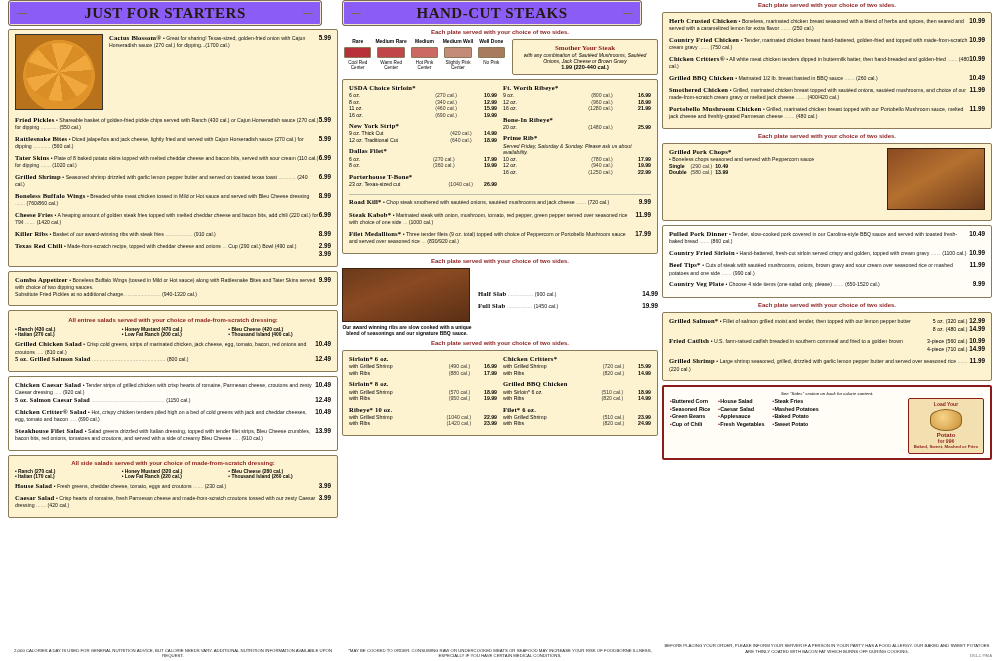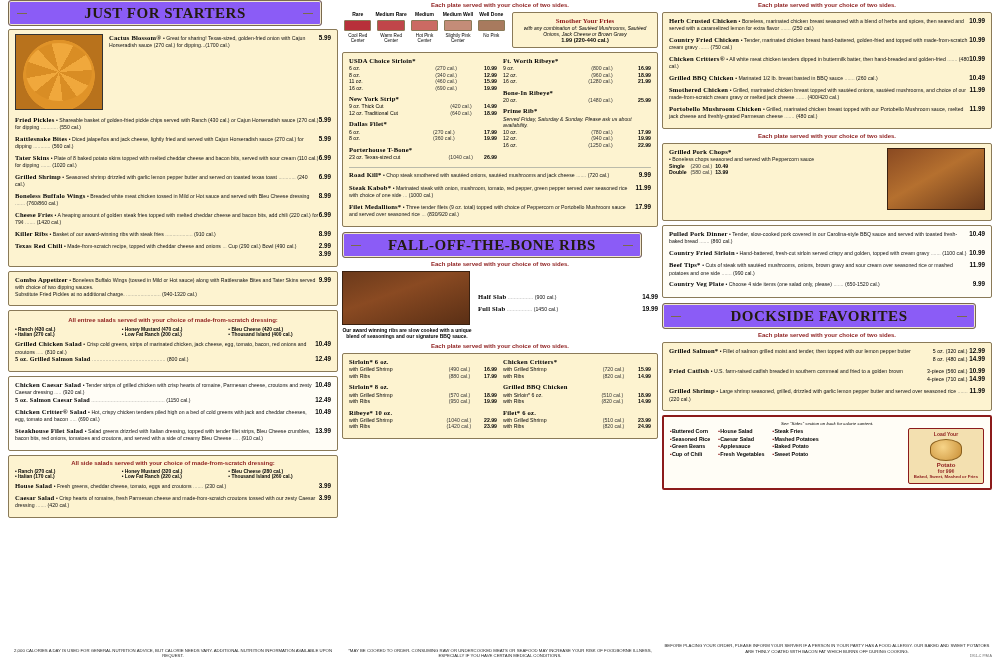--- a/index.html
+++ b/index.html
@@ -333,20 +333,23 @@
         <span class="desc"> • <span>Crisp hearts of romaine, fresh Parmesan cheese and made-from-scratch croutons tossed with our zesty Caesar dressing</span>
         <span class="dots"> ....... </span><span>(420 cal.)</span></span>
         <div class="clear"></div>
       </div>
     </div>
 
   </div>
 
   <div class="col col2">
 
+    <div class="banner">
+      <span class="t">Hand-Cut Steaks</span>
+    </div>
     <div class="sub">Each plate served with your choice of two sides.</div>
 
     <div style="display:flex;gap:5px;align-items:flex-start;margin-bottom:4px;">
       <div class="doneness" style="flex:1.25">
         <div class="dn">
           <b>Rare</b>
           <div class="sw" style="background:#b8303a"></div>
           <span>Cool Red Center</span>
         </div>
         <div class="dn">
@@ -364,21 +367,21 @@
           <div class="sw" style="background:#c48c78"></div>
           <span>Slightly Pink Center</span>
         </div>
         <div class="dn">
           <b>Well Done</b>
           <div class="sw" style="background:#a87a5e"></div>
           <span>No Pink</span>
         </div>
       </div>
       <div class="smother" style="flex:1">
-        <div class="h">Smother Your Fries</div>
+        <div class="h">Smother Your Steak</div>
         <div class="b">with any combination of: Sautéed Mushrooms, Sautéed Onions, Jack Cheese or Brown Gravy</div>
         <div style="font-weight:bold;font-size:5.6px">1.99 (220-440 cal.)</div>
       </div>
     </div>
 
     <div class="panel yellow">
       <div class="two">
         <div>
           <div class="item">
             <div class="nm">USDA Choice Sirloin*</div>
@@ -534,23 +537,20 @@
       </div>
       <div class="item">
         <span class="price">17.99</span>
         <span class="nm">Filet Medallions*</span>
         <span class="desc"> • <span>Three tender filets (9 oz. total) topped with choice of Peppercorn or Portobello Mushroom sauce and served over seasoned rice</span>
         <span class="dots"> ... </span><span>(830/920 cal.)</span></span>
         <div class="clear"></div>
       </div>
     </div>
 
-    <div class="banner" style="margin-top:5px">
-      <span class="t">Fall-off-the-Bone Ribs</span>
-    </div>
     <div class="sub">Each plate served with your choice of two sides.</div>
 
     <div style="display:flex;gap:6px;align-items:center;margin-bottom:4px;">
       <div style="width:130px">
         <div class="ribs-img" style="float:none;width:126px;height:52px;margin:0 0 2px 0;"></div>
         <div class="ribs-cap">Our award winning ribs are slow cooked with a unique blend of seasonings and our signature BBQ sauce.</div>
       </div>
       <div style="flex:1">
         <div class="item">
           <span class="price">14.99</span>
@@ -780,23 +780,20 @@
       </div>
       <div class="item">
         <span class="price">9.99</span>
         <span class="nm">Country Veg Plate</span>
         <span class="desc"> • <span>Choose 4 side items (one salad only, please)</span>
         <span class="dots"> ....... </span><span>(650-1520 cal.)</span></span>
         <div class="clear"></div>
       </div>
     </div>
 
-    <div class="banner" style="margin-top:5px">
-      <span class="t">Dockside Favorites</span>
-    </div>
     <div class="sub">Each plate served with your choice of two sides.</div>
 
     <div class="panel yellow">
       <div class="item">
         <span class="price" style="text-align:right;line-height:1.3">
           <span style="font-weight:normal;font-size:5.2px">5 oz.</span>
           <span style="font-weight:normal;font-size:5.2px">(320 cal.)</span>
           <span>12.99</span><br>
           <span style="font-weight:normal;font-size:5.2px">8 oz.</span>
           <span style="font-weight:normal;font-size:5.2px">(480 cal.)</span>

